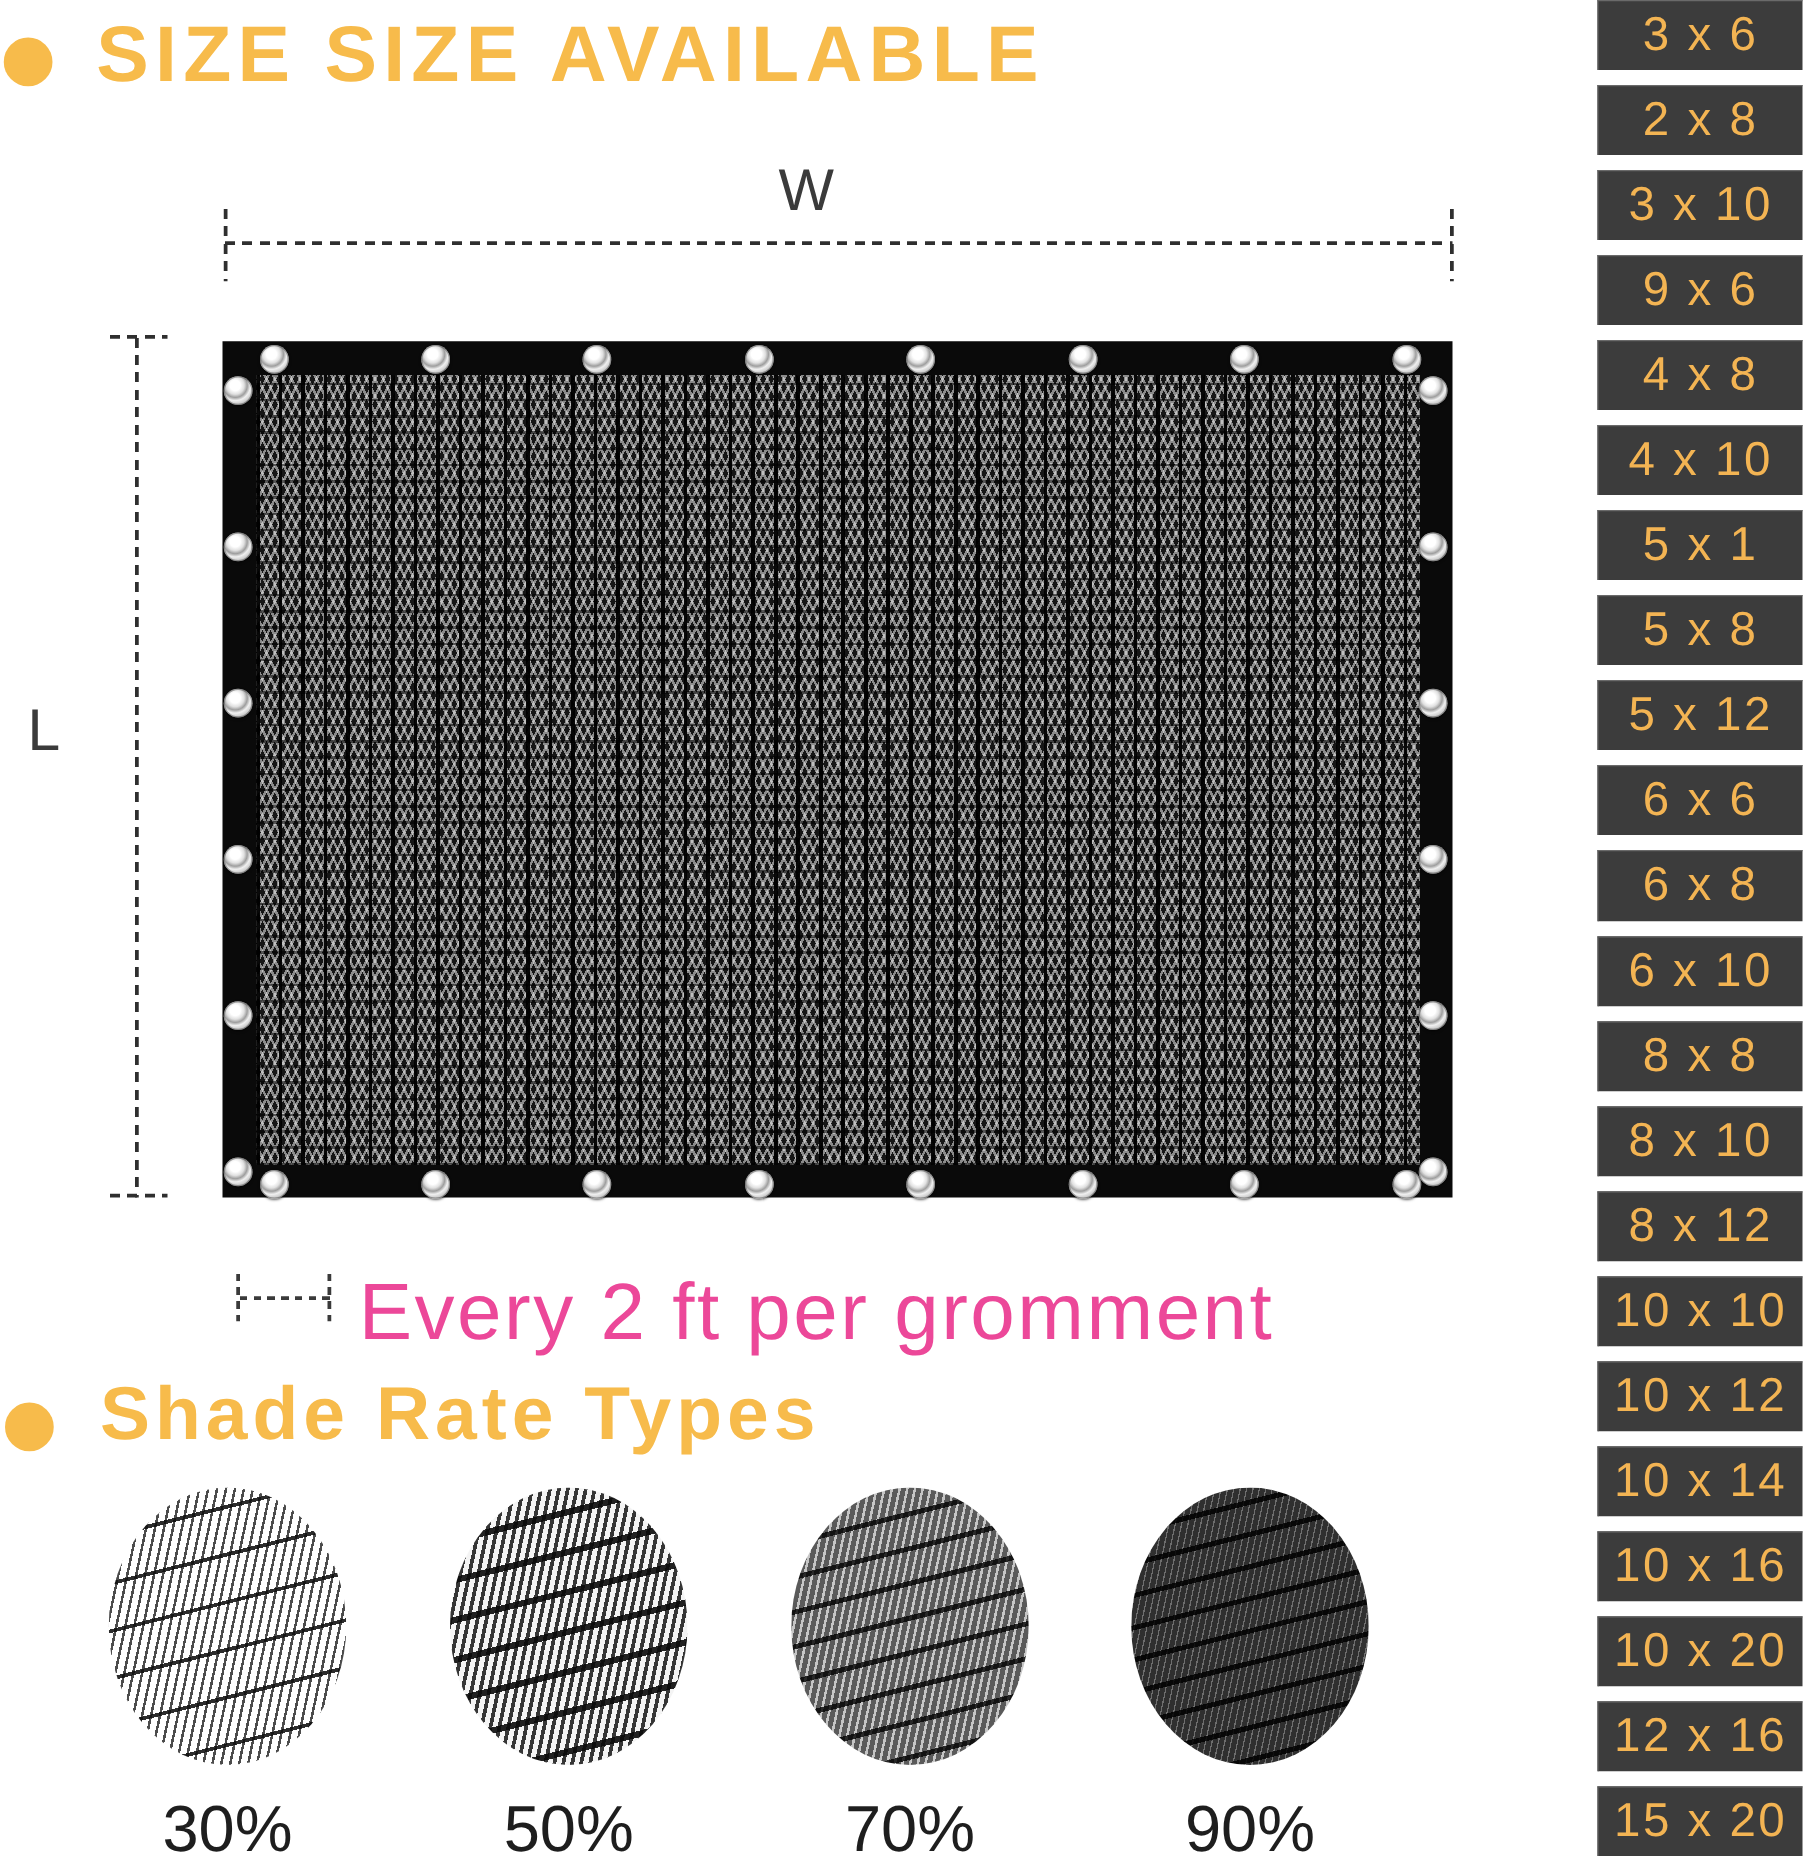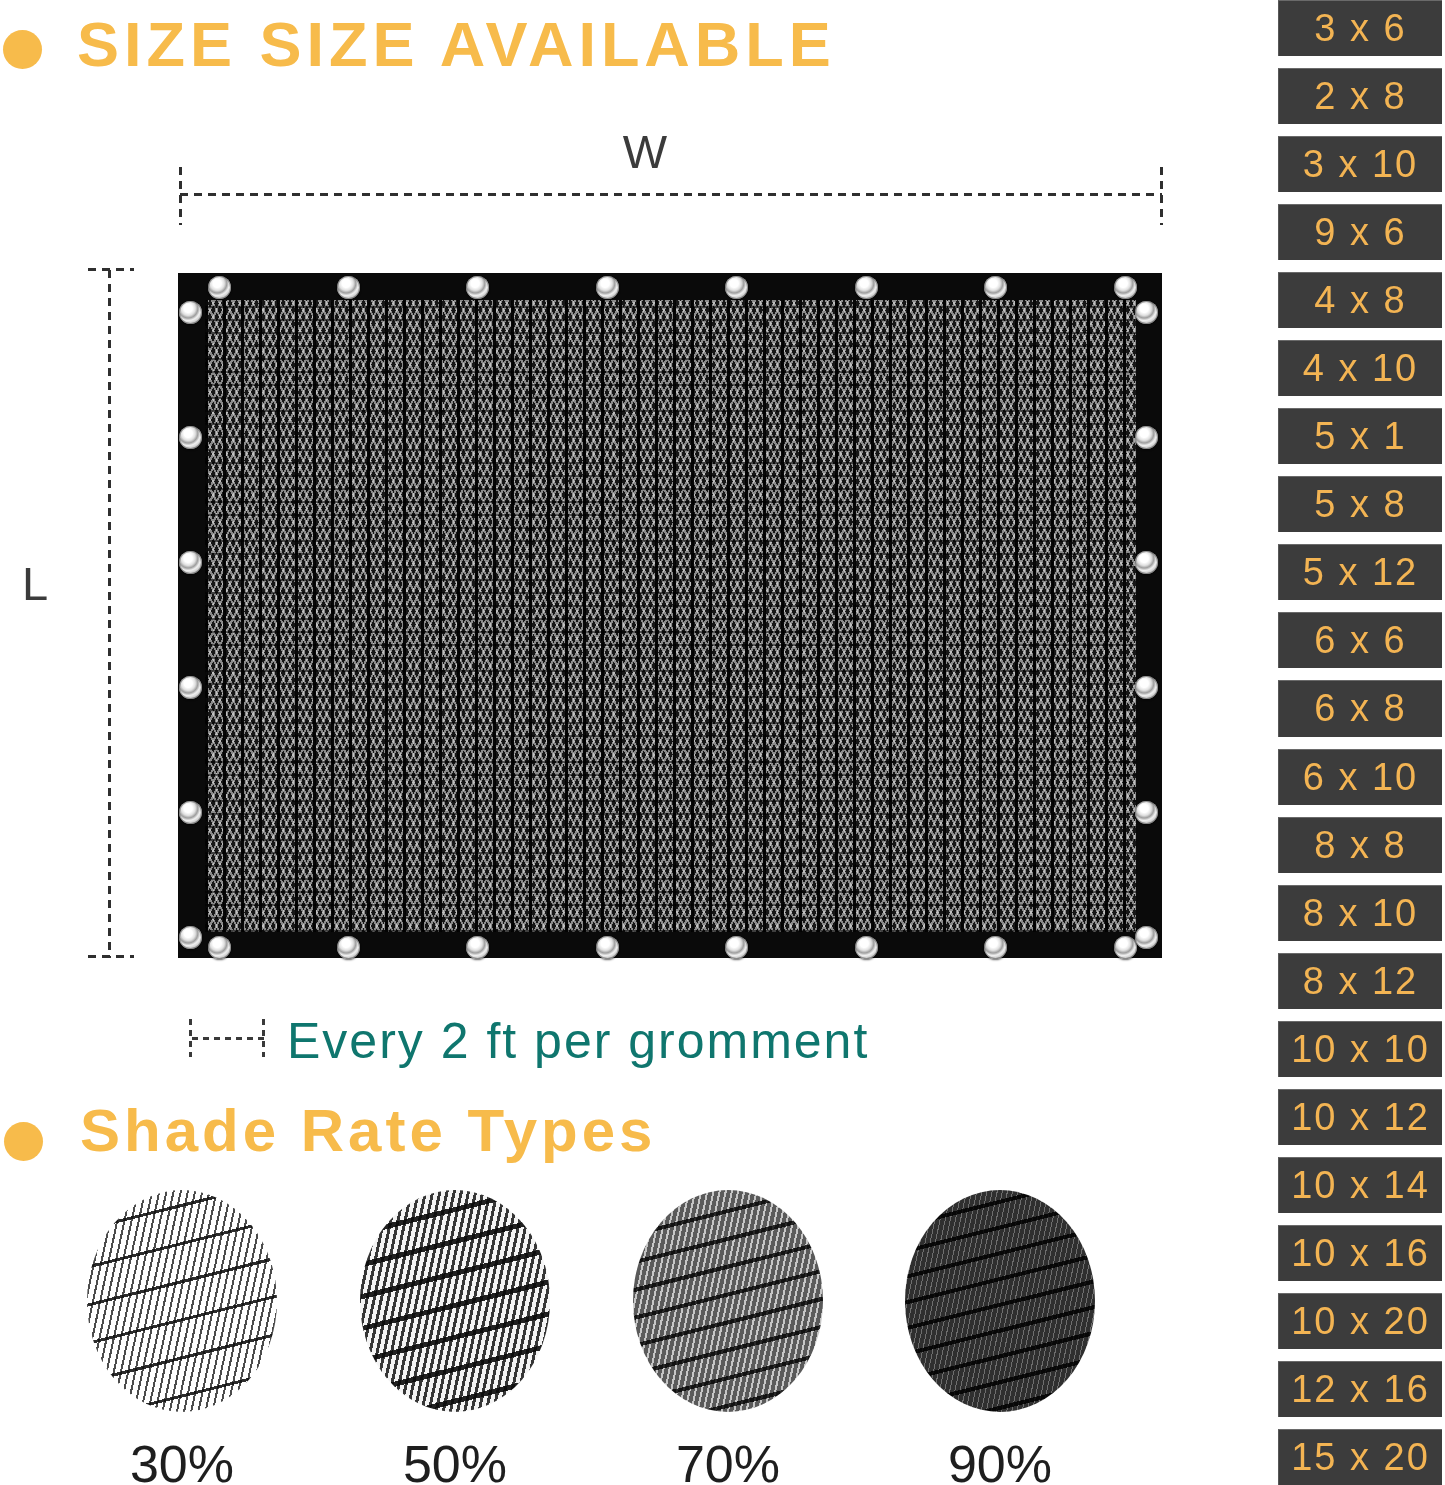--- a/index.html
+++ b/index.html
@@ -42,21 +42,21 @@
   .grommet{
     position:absolute;width:23px;height:23px;border-radius:50%;
     background:radial-gradient(circle at 40% 32%, #ffffff 0 20%, #e0e0e0 34%, #9e9e9e 46%, #f0f0f0 58%, #cfcfcf 70%, #8b8b8b 86%, #6e6e6e 100%);
     box-shadow:0 1px 2px rgba(0,0,0,0.6), inset 0 0 0 1px rgba(90,90,90,0.55);
   }
 
   
   .g-dim-line{left:192px;top:1037px;width:72px;background:repeating-linear-gradient(90deg,#3a3a3a 0 6px,rgba(0,0,0,0) 6px 11px);}
   .g-tick-l{left:189px;top:1019px;height:38px;background:repeating-linear-gradient(180deg,#3a3a3a 0 6px,rgba(0,0,0,0) 6px 11px);}
   .g-tick-r{left:262px;top:1019px;height:38px;background:repeating-linear-gradient(180deg,#3a3a3a 0 6px,rgba(0,0,0,0) 6px 11px);}
-  .g-note{position:absolute;left:287px;top:1012px;font-size:50px;color:#0f766e;letter-spacing:2px;white-space:nowrap;}
+  .g-note{position:absolute;left:287px;top:1012px;font-size:64px;color:#ec4899;letter-spacing:2px;white-space:nowrap;}
 
   
   .rate-circle{position:absolute;top:1190px;width:190px;height:222px;border-radius:50%;}
   .rate-0{
     background-color:#ffffff;
     background-image:
       repeating-linear-gradient(-14deg,rgba(15,15,15,0.88) 0 3px,rgba(0,0,0,0) 3px 37px),
       repeating-linear-gradient(102deg,rgba(25,25,25,0.78) 0 2px,rgba(0,0,0,0) 2px 7px);
   }
   .rate-1{

